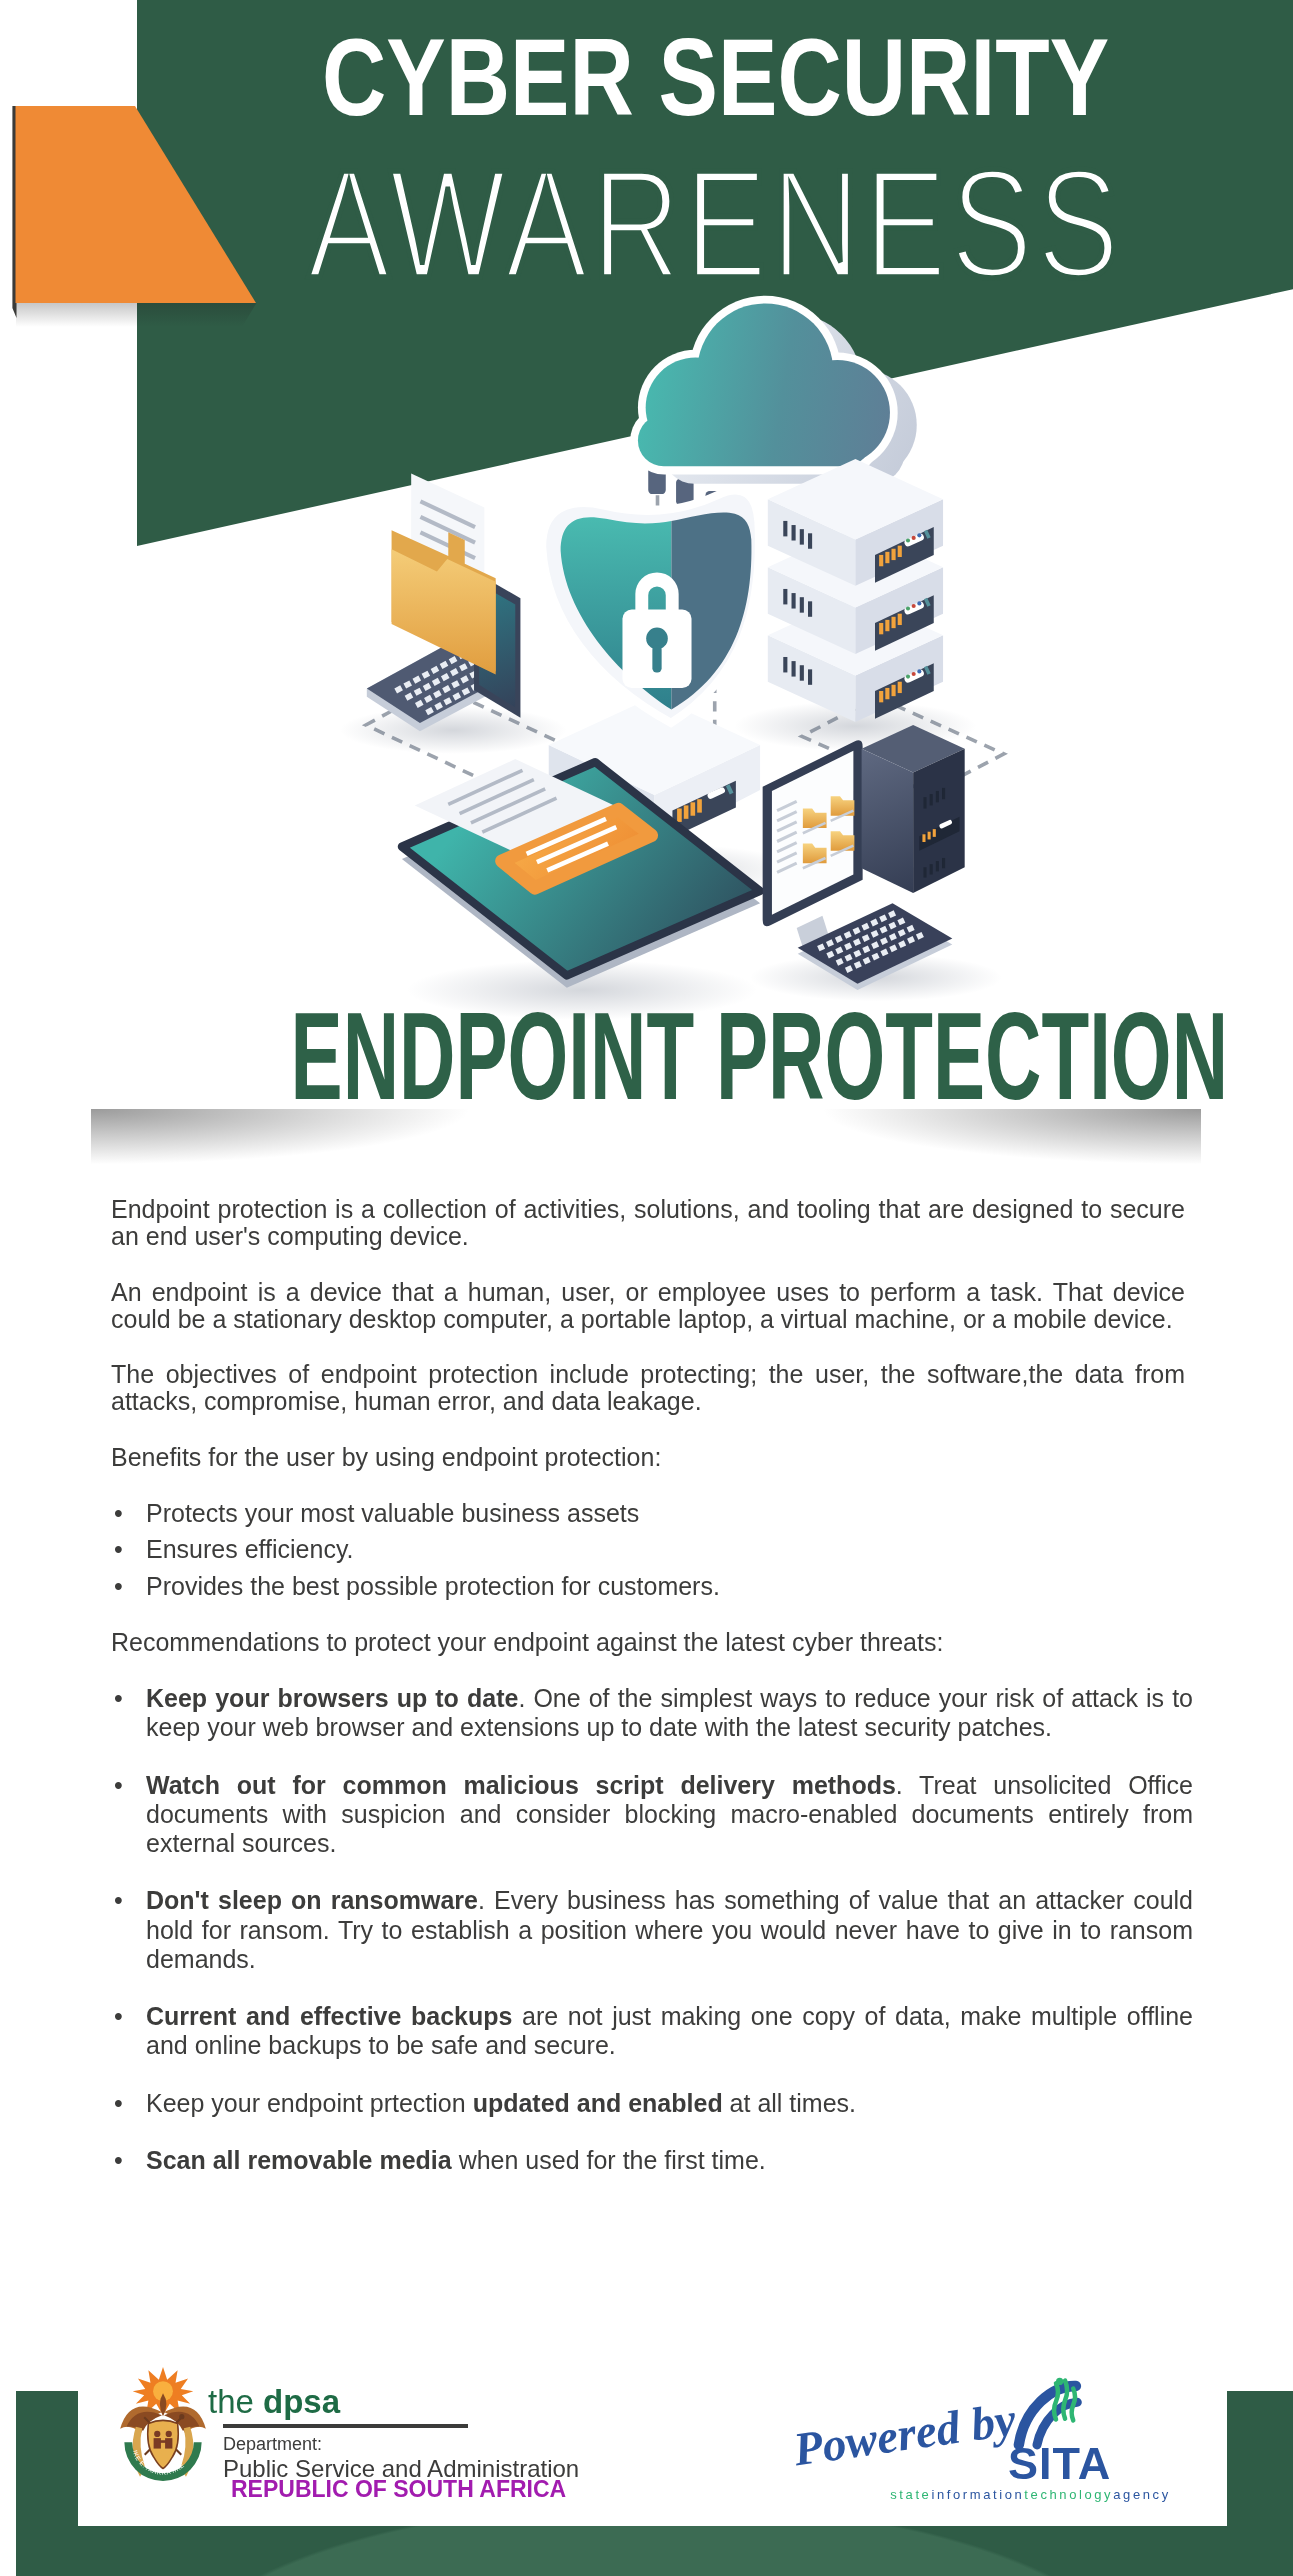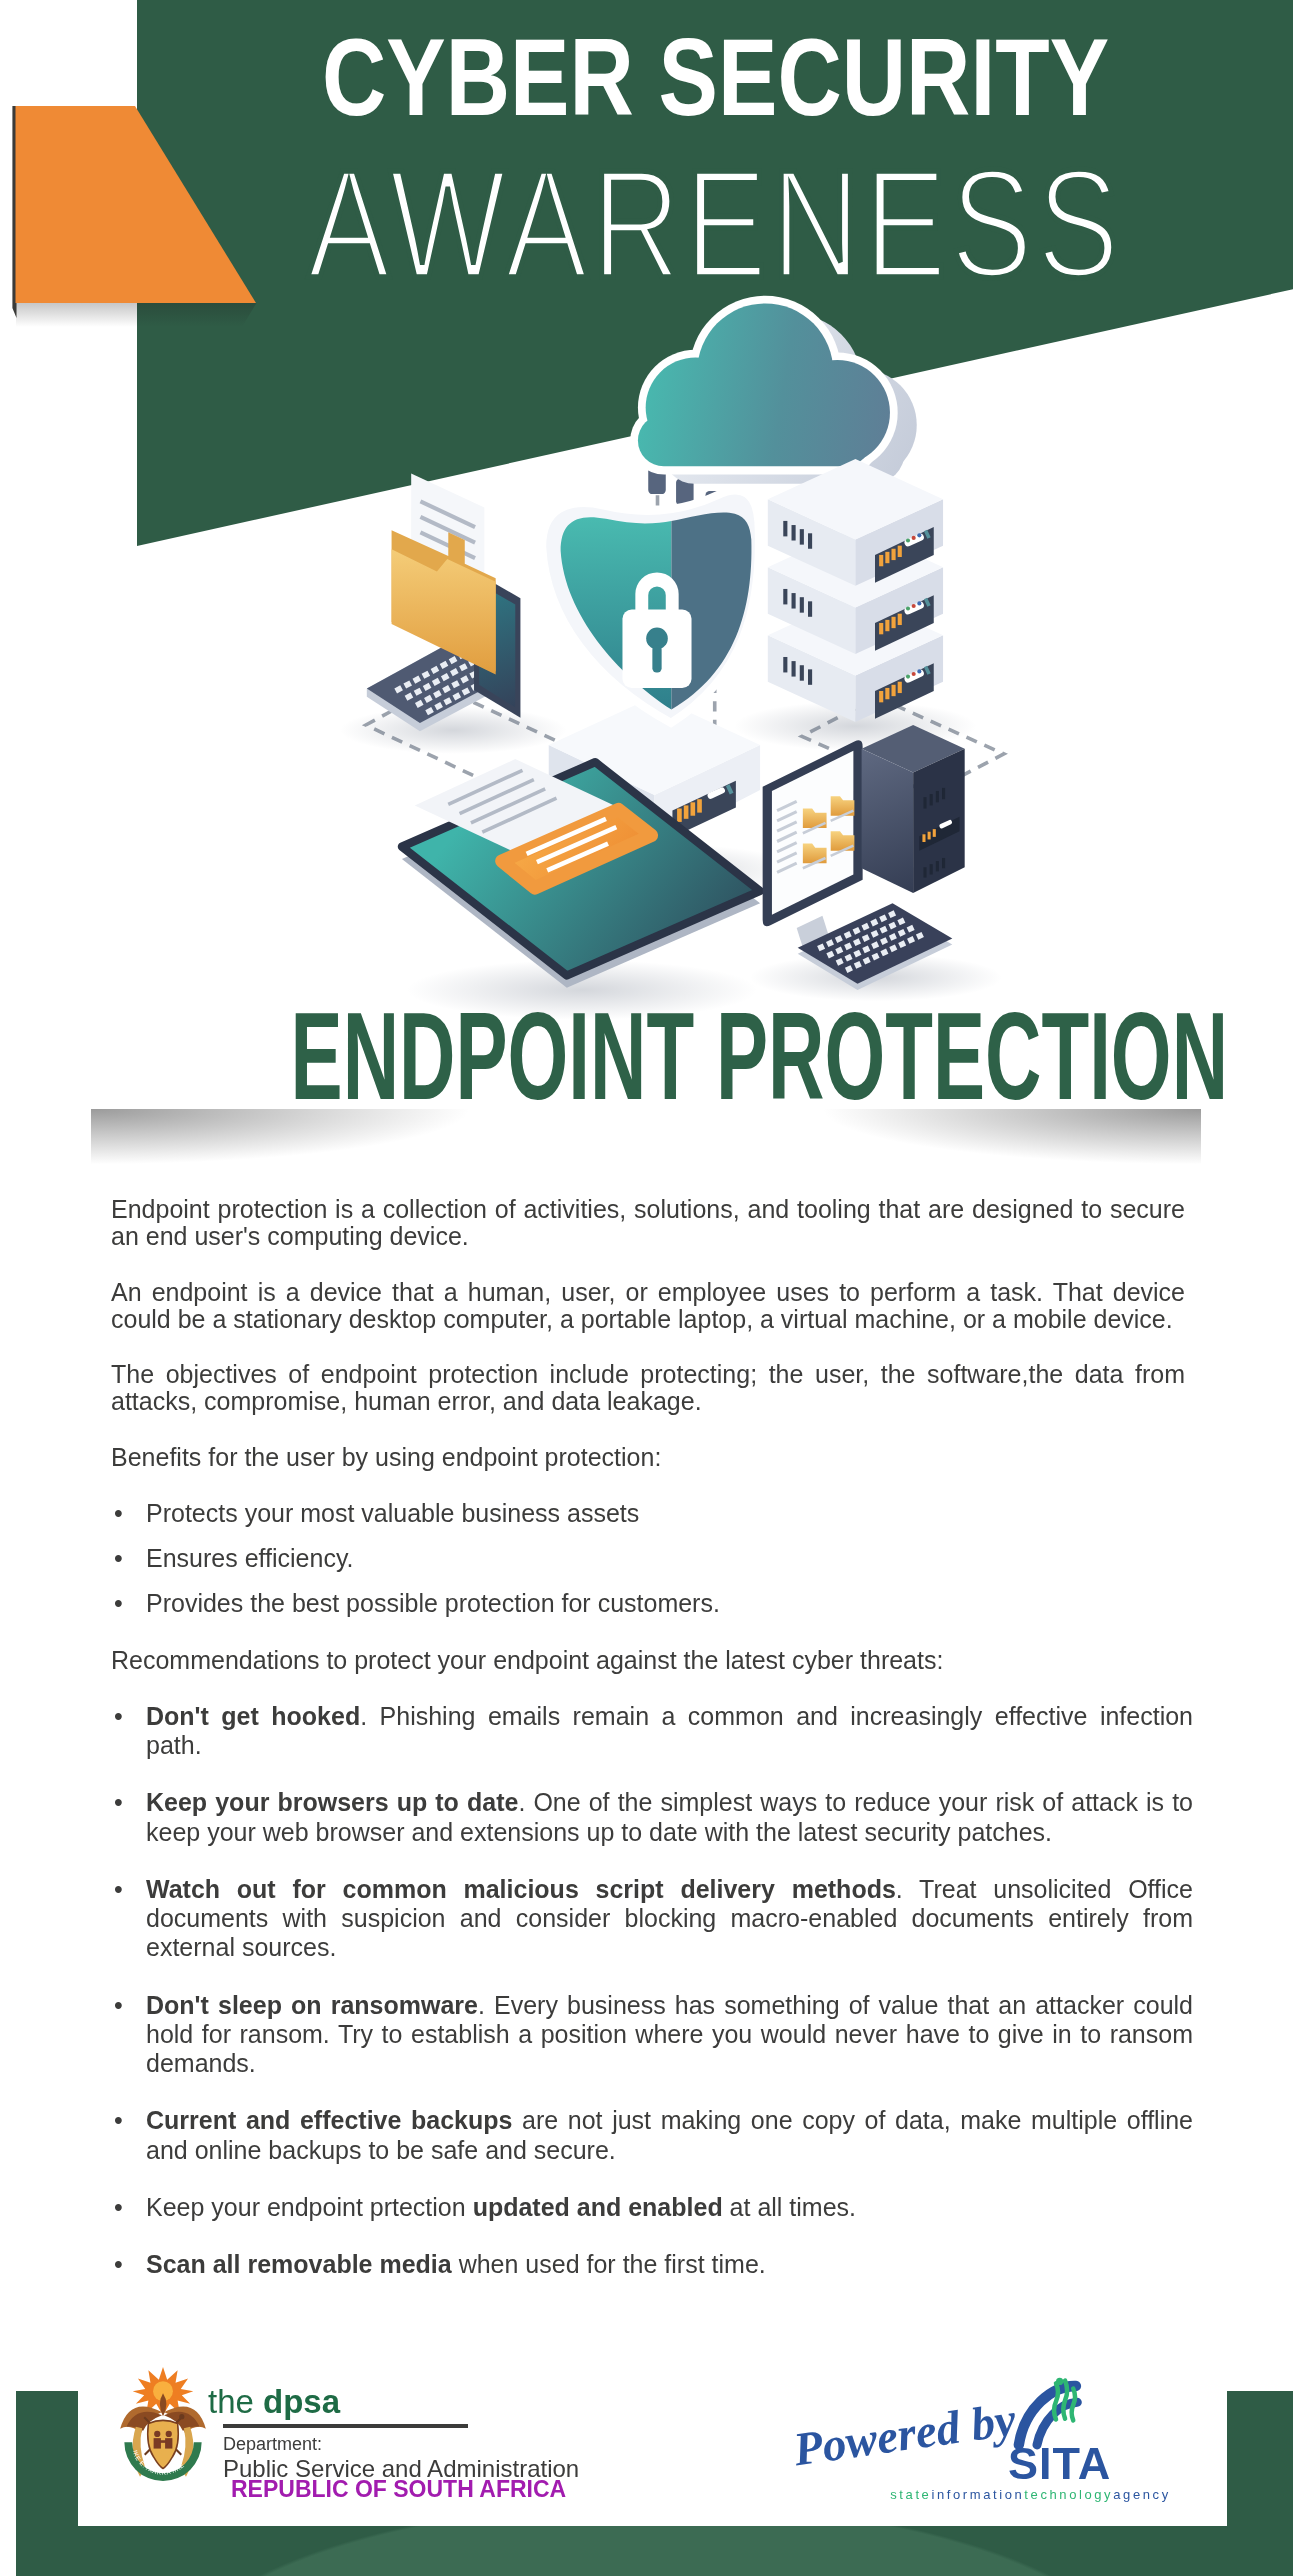--- a/index.html
+++ b/index.html
@@ -30,21 +30,21 @@
         white-space:nowrap;}
   .fold-shadow{position:absolute;left:91px;top:1109px;width:1110px;height:66px;
         background:
           radial-gradient(ellipse 55% 135% at 0% 0%,rgba(55,55,55,.5),rgba(55,55,55,0) 62%),
           radial-gradient(ellipse 55% 135% at 100% 0%,rgba(55,55,55,.5),rgba(55,55,55,0) 62%);}
   
   .copy{position:absolute;left:111px;top:1196px;width:1082px;font-size:25px;line-height:1.09;
         text-align:justify;}
   .copy p.para{margin:0 8px 28px 0;}
   .lead-label{margin:0 0 24px 0;text-align:left;}
-  .bullet-item{position:relative;padding-left:35px;margin:16px 0 28px 0;line-height:1.17;}
+  .bullet-item{position:relative;padding-left:35px;margin:7px 0 28px 0;line-height:1.17;}
   .bullet-item::before{content:"\2022";position:absolute;left:3.1px;top:0;}
   .benefit{margin-bottom:7.2px;text-align:left;}
   .bullet-item b{font-weight:bold;}
   
   .footer-band{position:absolute;left:15.5px;top:2391px;width:1278px;height:267px;background:#2F5C46;}
   .footer-arch{position:absolute;left:0;top:0;width:100%;height:100%;
         background:radial-gradient(ellipse 54% 92% at 50% 106%,#3C6B53 0%,#3C6B53 69%,rgba(60,107,83,0) 70%);}
   .white-card{position:absolute;left:78px;top:2391px;width:1149px;height:135px;background:#ffffff;}
   .coat{position:absolute;left:116px;top:2365px;width:94px;height:128px;}
   .dpsa-name{position:absolute;left:208px;top:2385px;font-size:33px;color:#1E6B45;line-height:1;}
@@ -375,21 +375,20 @@
         <p class="para">The objectives of endpoint protection include protecting; the user, the software,the data from attacks, compromise, human error, and data leakage.</p>
       </div>
     <p class="para lead-label">Benefits for the user by using endpoint protection:</p>
     <div id="benefits-container">
         <div class="bullet-item benefit">Protects your most valuable business assets</div>
         <div class="bullet-item benefit">Ensures efficiency.</div>
         <div class="bullet-item benefit" style="margin-bottom: 28px;">Provides the best possible protection for customers.</div>
       </div>
     <p class="para lead-label">Recommendations to protect your endpoint against the latest cyber threats:</p>
     <div id="recommendations-container">
-        <div class="bullet-item"><b>Don't get hooked</b><span>. Phishing emails remain a common and increasingly effective infection path.</span></div>
         <div class="bullet-item"><b>Keep your browsers up to date</b><span>. One of the simplest ways to reduce your risk of attack is to keep your web browser and extensions up to date with the latest security patches.</span></div>
         <div class="bullet-item"><b>Watch out for common malicious script delivery methods</b><span>. Treat unsolicited Office documents with suspicion and consider blocking macro-enabled documents entirely from external sources.</span></div>
         <div class="bullet-item"><b>Don't sleep on ransomware</b><span>. Every business has something of value that an attacker could hold for ransom. Try to establish a position where you would never have to give in to ransom demands.</span></div>
         <div class="bullet-item"><b>Current and effective backups</b><span> are not just making one copy of data, make multiple offline and online backups to be safe and secure.</span></div>
         <div class="bullet-item"><span>Keep your endpoint prtection </span><b>updated and enabled</b><span> at all times.</span></div>
         <div class="bullet-item"><b>Scan all removable media</b><span> when used for the first time.</span></div>
       </div>
   </div>
 
   <div class="footer-band">

